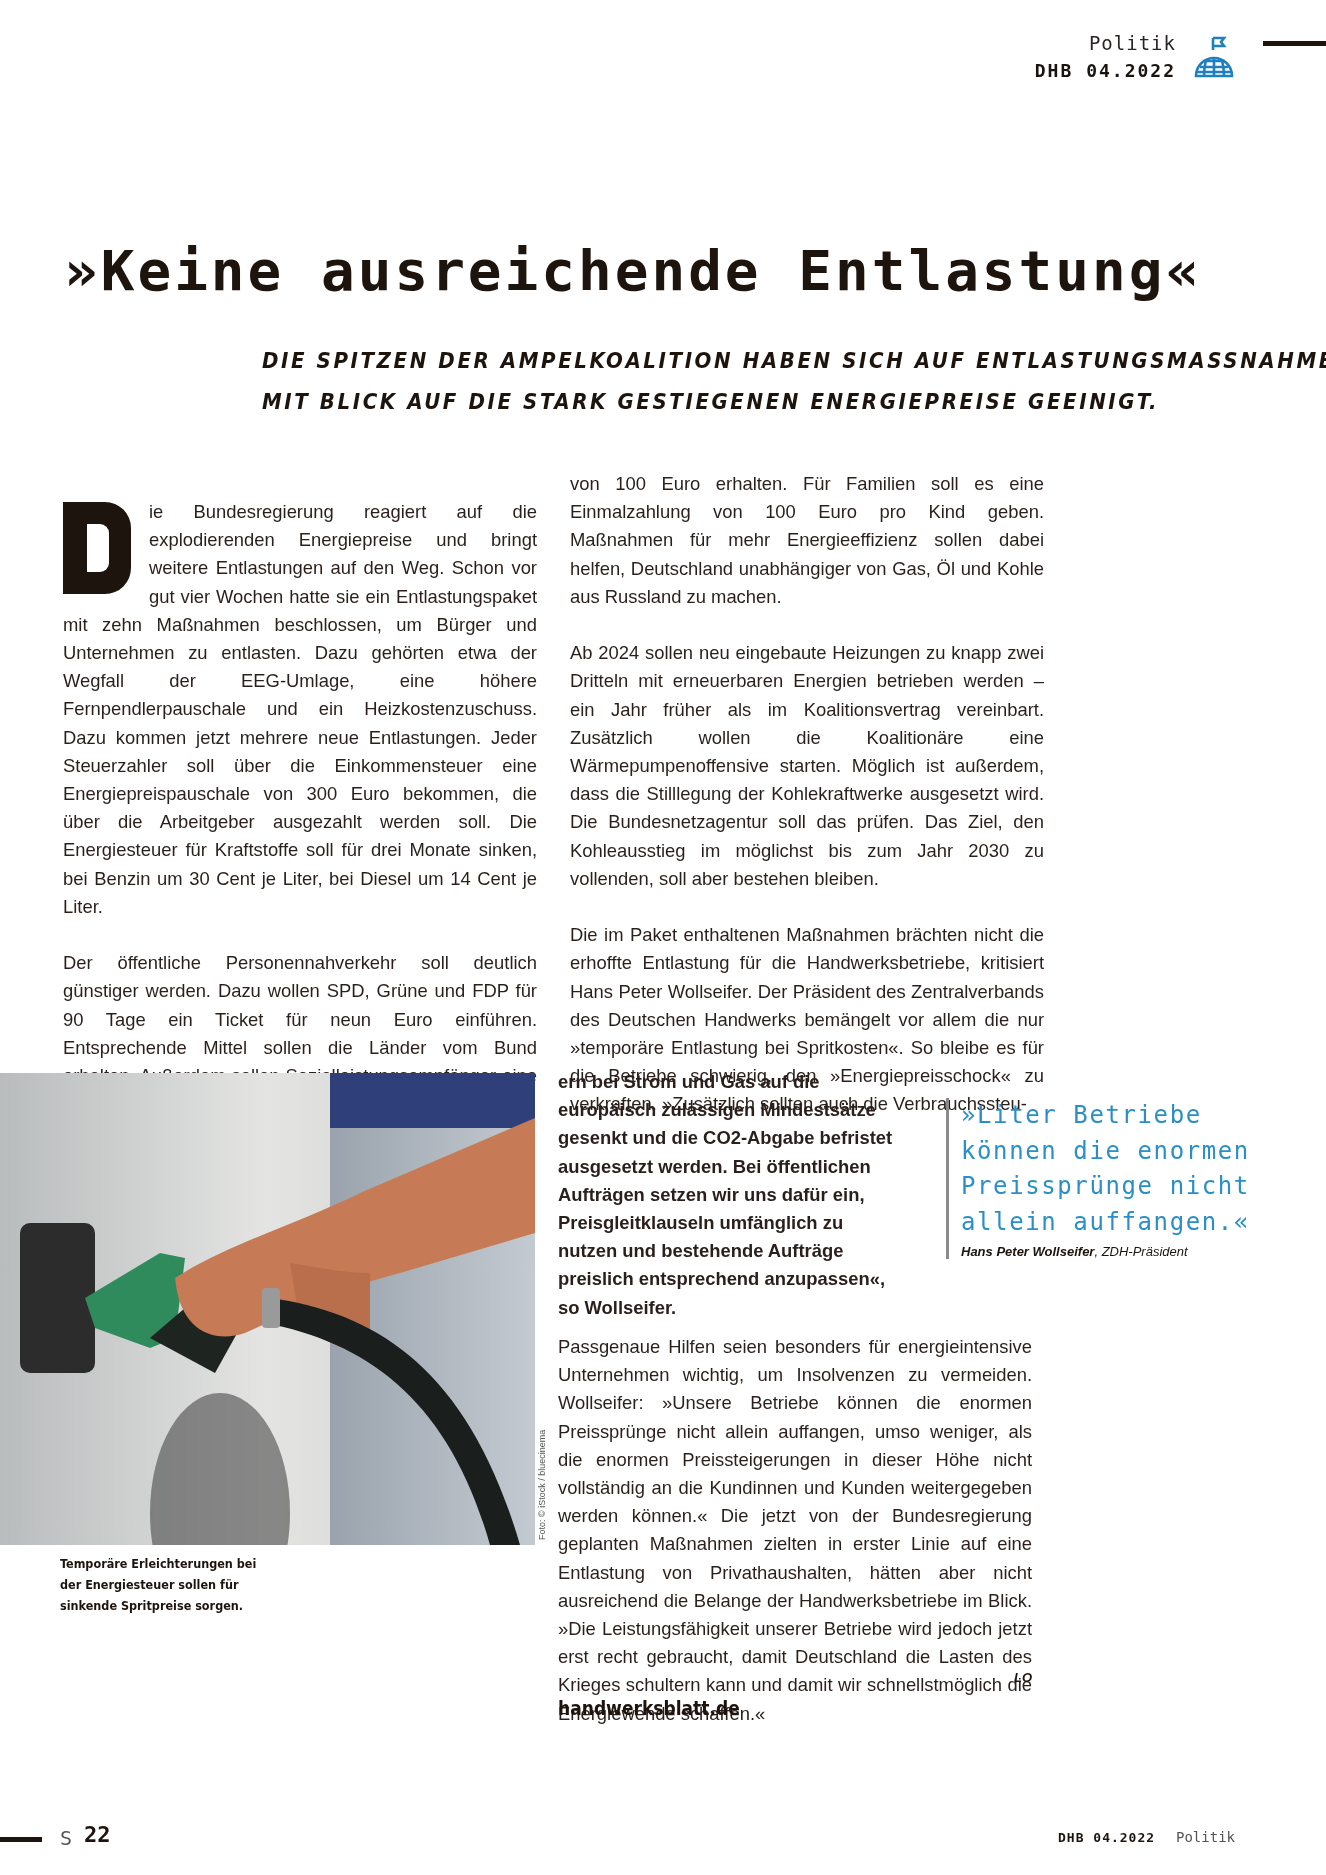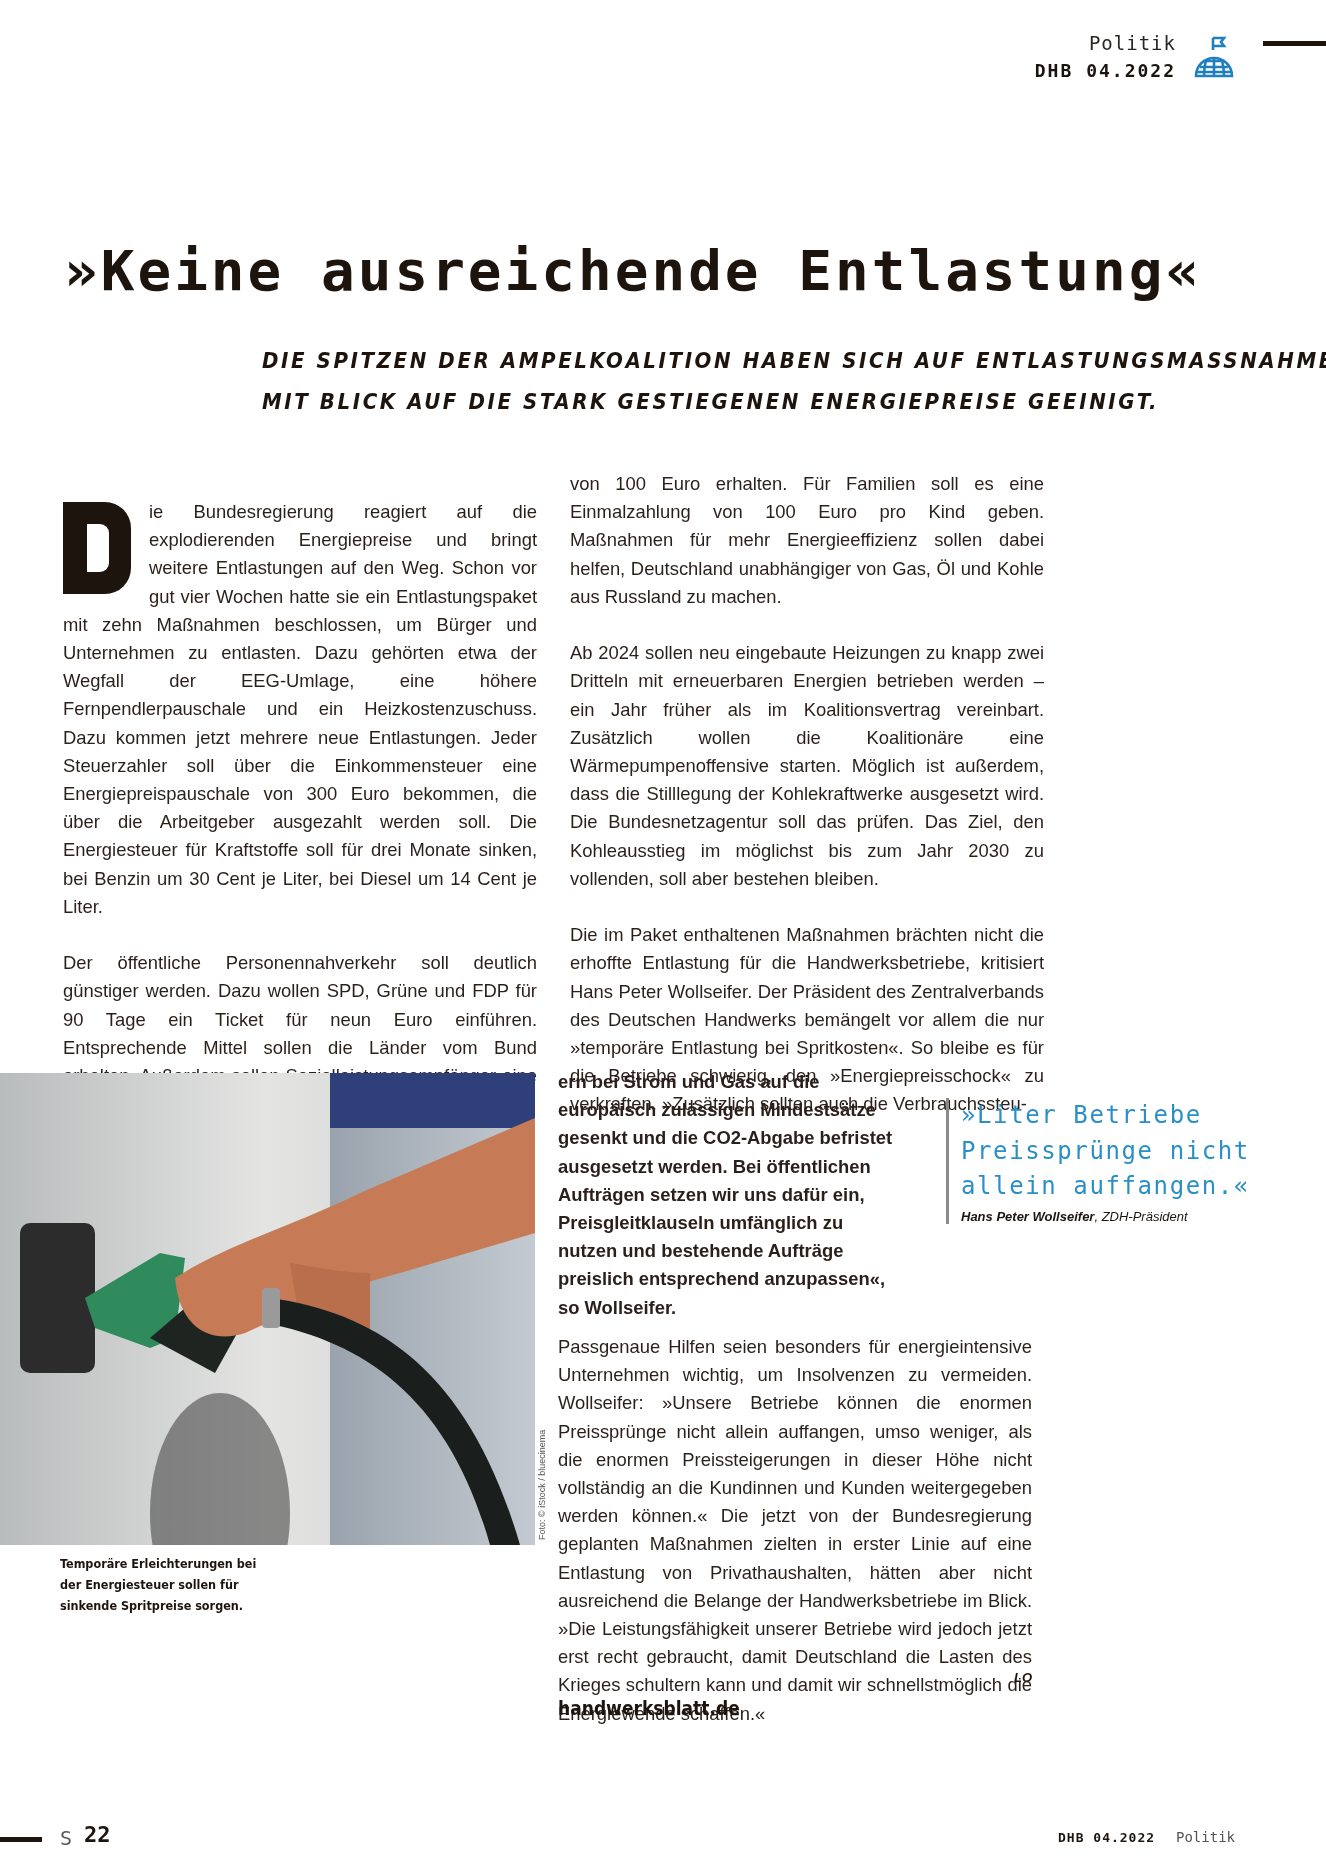--- a/index.html
+++ b/index.html
@@ -92,20 +92,21 @@
   <p>Die im Paket enthaltenen Maßnahmen brächten nicht die erhoffte Entlastung für die Handwerksbetriebe, kritisiert Hans Peter Wollseifer. Der Präsident des Zentralverbands des Deutschen Handwerks bemängelt vor allem die nur »temporäre Entlastung bei Spritkosten«. So bleibe es für die Betriebe schwierig, den »Energiepreisschock« zu verkraften. »Zusätzlich sollten auch die Verbrauchssteu-</p>
 </div>
 
 <div class="abs col col-right-mid">
   <p>ern bei Strom und Gas auf die europäisch zulässigen Mindestsätze gesenkt und die CO2-Abgabe befristet ausgesetzt werden. Bei öffentlichen Aufträgen setzen wir uns dafür ein, Preisgleitklauseln umfänglich zu nutzen und bestehende Aufträge preislich entsprechend anzupassen«, so Wollseifer.</p>
 </div>
 
 <div class="abs quote">
   <div class="quote-text">
     <span>»Liter Betriebe</span>
+    <span>können die enormen</span>
     <span>Preissprünge nicht</span>
     <span>allein auffangen.«</span>
   </div>
   <div class="quote-author"><b>Hans Peter Wollseifer</b><span>, ZDH-Präsident</span></div>
 </div>
 
 <div class="abs col col-right-bot">
   <p>Passgenaue Hilfen seien besonders für energieintensive Unternehmen wichtig, um Insolvenzen zu vermeiden. Wollseifer: »Unsere Betriebe können die enormen Preissprünge nicht allein auffangen, umso weniger, als die enormen Preissteigerungen in dieser Höhe nicht vollständig an die Kundinnen und Kunden weitergegeben werden können.« Die jetzt von der Bundesregierung geplanten Maßnahmen zielten in erster Linie auf eine Entlastung von Privathaushalten, hätten aber nicht ausreichend die Belange der Handwerksbetriebe im Blick. »Die Leistungsfähigkeit unserer Betriebe wird jedoch jetzt erst recht gebraucht, damit Deutschland die Lasten des Krieges schultern kann und damit wir schnellstmöglich die Energiewende schaffen.«</p>
 </div>
 <div class="abs signoff">LO</div>

